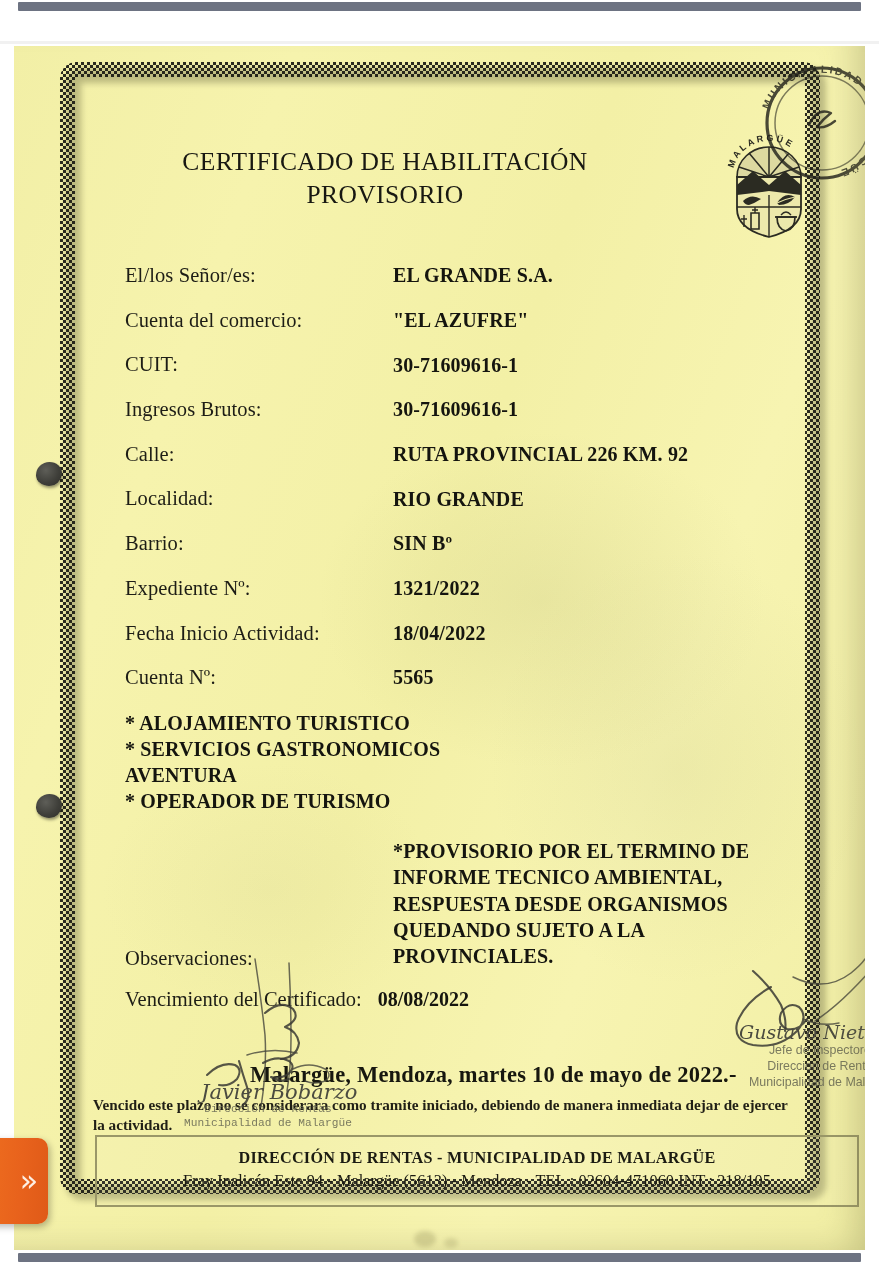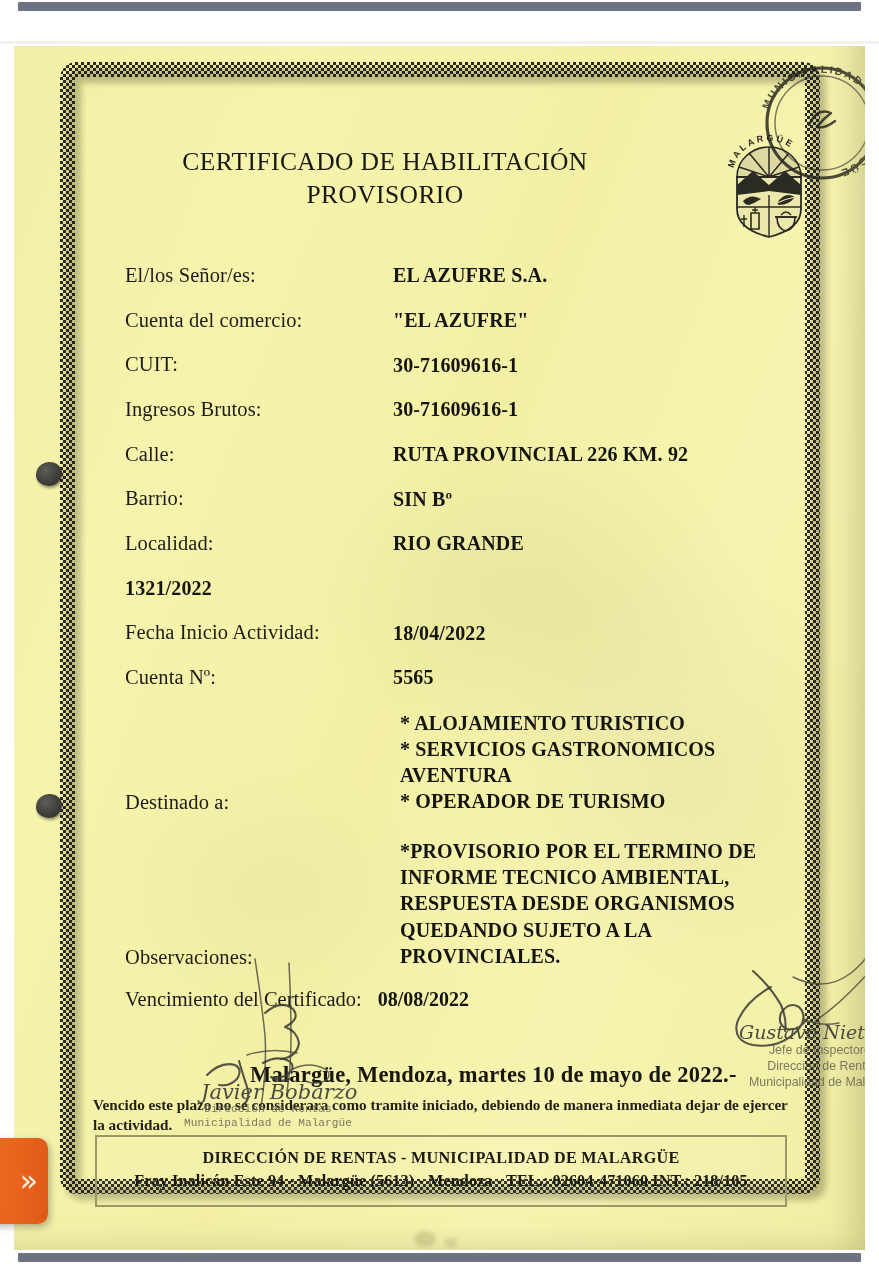--- a/index.html
+++ b/index.html
@@ -169,21 +169,21 @@
   .row .value {
     flex: 1;
     font-size: 20px;
     font-weight: bold;
     color: #15150f;
     line-height: 1.20;
     letter-spacing: 0.15px;
   }
   .row.multiline { margin-bottom: 24px; }
   .row.multiline .value { line-height: 1.30; }
-  .row .value .ln { display: block; white-space: nowrap; margin-left: 7px; }
+  .row .value .ln { display: block; white-space: nowrap; }
 
   .row.obs { margin-bottom: 18px; }
   .row.obs .value { line-height: 1.32; font-size: 20px; }
 
   
   .venc-row {
     display: flex;
     align-items: baseline;
     margin-top: 4px;
   }
@@ -220,36 +220,36 @@
     font-weight: bold;
     color: #201f16;
     line-height: 1.30;
   }
 
   
   .footer-box {
     position: absolute;
     left: 20px;
     top: 1058px;
-    width: 692px;
+    width: 764px;
     padding: 9px 10px 11px;
     border: 2px solid #9a9768;
     text-align: center;
     background: rgba(255,255,255,0.05);
   }
   .footer-box .f1 {
     font-size: 16.2px;
     font-weight: bold;
     letter-spacing: 0.25px;
     color: #1b1b12;
     line-height: 1.5;
   }
   .footer-box .f2 {
     font-size: 16.2px;
-    font-weight: bold;
+    font-weight: normal;
     letter-spacing: 0.1px;
     color: #1b1b12;
     line-height: 1.45;
   }
 
   
   .sig {
     position: absolute;
     pointer-events: none;
   }
@@ -409,60 +409,60 @@
             <textPath href="#rimpath" startOffset="4%">MUNICIPALIDAD DE MALARGÜE</textPath>
           </text>
           <path d="M62,66 Q70,48 84,54 Q76,60 70,68 Q78,70 88,62" fill="none" stroke="#23231c" stroke-width="2.4" stroke-linecap="round" stroke-linejoin="round"></path>
         </svg>
       </div>
 
       <div class="fields">
 
         <div class="row">
           <div class="label">El/los Señor/es:</div>
-          <div class="value">EL AZUFRE S.A.</div>
+          <div class="value">EL GRANDE S.A.</div>
         </div>
         <div class="row">
           <div class="label">Cuenta del comercio:</div>
           <div class="value">"EL AZUFRE"</div>
         </div>
         <div class="row">
           <div class="label">CUIT:</div>
           <div class="value">30-71609616-1</div>
         </div>
         <div class="row">
           <div class="label">Ingresos Brutos:</div>
           <div class="value">30-71609616-1</div>
         </div>
         <div class="row">
           <div class="label">Calle:</div>
           <div class="value">RUTA PROVINCIAL 226 KM. 92</div>
         </div>
         <div class="row">
+          <div class="label">Localidad:</div>
+          <div class="value">RIO GRANDE</div>
+        </div>
+        <div class="row">
           <div class="label">Barrio:</div>
           <div class="value">SIN Bº</div>
         </div>
         <div class="row">
-          <div class="label">Localidad:</div>
-          <div class="value">RIO GRANDE</div>
-        </div>
-        <div class="row">
+          <div class="label">Expediente Nº:</div>
           <div class="value">1321/2022</div>
         </div>
         <div class="row">
           <div class="label">Fecha Inicio Actividad:</div>
           <div class="value">18/04/2022</div>
         </div>
         <div class="row">
           <div class="label">Cuenta Nº:</div>
           <div class="value">5565</div>
         </div>
 
         <div class="row multiline">
-          <div class="label">Destinado a:</div>
           <div class="value">
             <span class="ln">* ALOJAMIENTO TURISTICO</span>
             <span class="ln">* SERVICIOS GASTRONOMICOS</span>
             <span class="ln">AVENTURA</span>
             <span class="ln">* OPERADOR DE TURISMO</span>
           </div>
         </div>
 
         <div class="row obs">
           <div class="label">Observaciones:</div>

